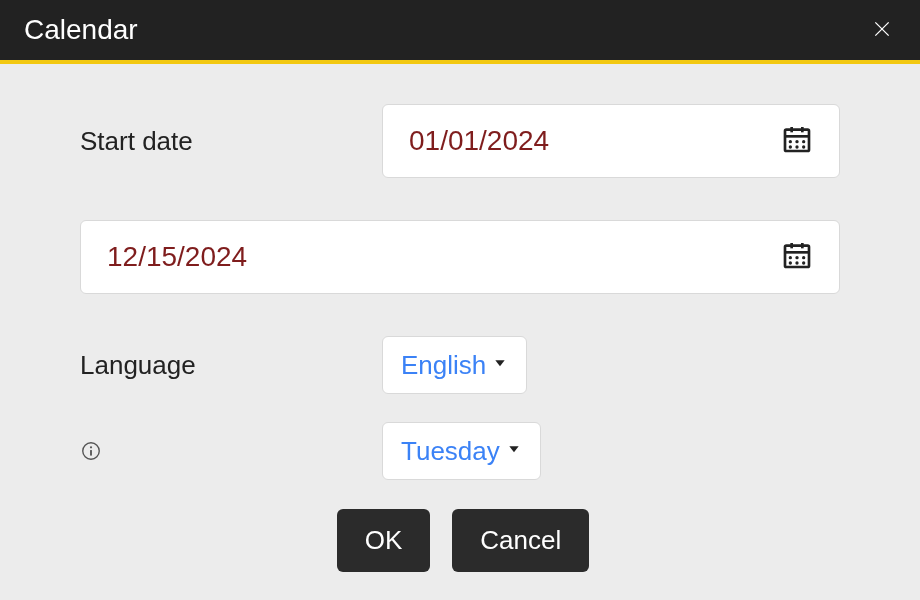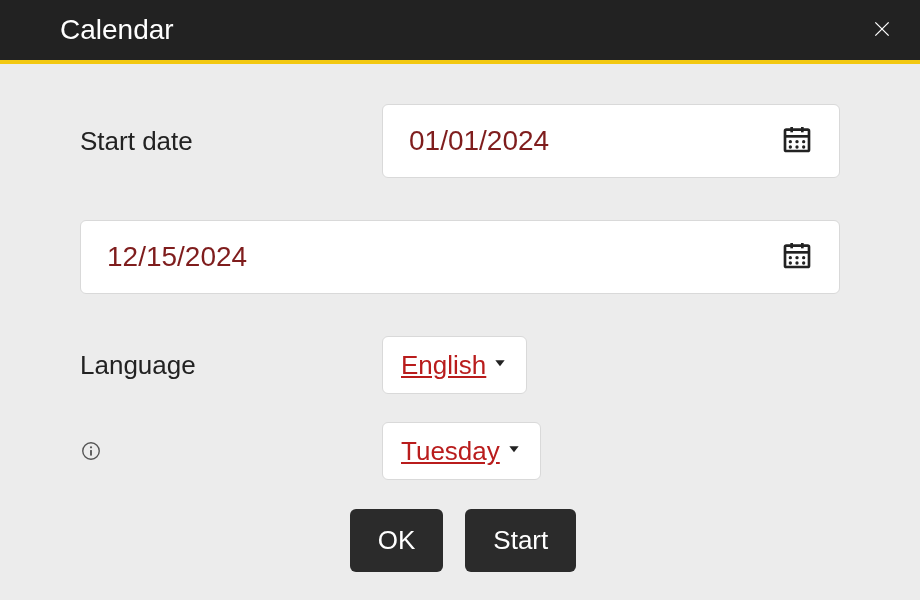--- a/index.html
+++ b/index.html
@@ -1,32 +1,32 @@
 <!DOCTYPE html>
 <html><head>
   <meta charset="utf-8">
   <style>
     * { box-sizing: border-box; margin: 0; padding: 0; }
     html, body { width: 920px; height: 600px; font-family: "Segoe UI", Arial, sans-serif; background: #ececec; overflow: hidden; }
     .titlebar { height: 60px; background: #222; display: flex; align-items: center; justify-content: space-between; padding: 0 24px; }
-    .titlebar-title { color: #fff; font-size: 28px; font-weight: 400; margin-left: 36px; }
+    .titlebar-title { color: #fff; font-size: 28px; font-weight: 400; }
     .close-btn { background: none; border: none; color: #fff; cursor: pointer; padding: 4px; }
     .close-btn svg { width: 20px; height: 20px; stroke: #fff; stroke-width: 1.5; }
     .accent-bar { height: 4px; background: #f2c811; }
     .form-area { padding: 40px 80px 0 80px; }
     .form-row { display: flex; align-items: center; margin-bottom: 42px; gap: 22px; }
     .form-row.compact { margin-bottom: 28px; }
     .form-label { width: 280px; font-size: 26px; color: #222; display: flex; align-items: center; gap: 8px; }
     .info-icon { display: inline-flex; }
     .info-icon svg { width: 22px; height: 22px; }
     .date-input { flex: 1; height: 74px; background: #fff; border: 1px solid #d9d9d9; border-radius: 6px; display: flex; align-items: center; justify-content: space-between; padding: 0 26px; cursor: text; }
     .date-value { font-size: 28px; color: #7f1d1d; }
     .cal-icon svg { width: 32px; height: 32px; stroke: #222; stroke-width: 2; fill: none; }
     .select-box { height: 58px; background: #fff; border: 1px solid #d9d9d9; border-radius: 6px; display: flex; align-items: center; gap: 6px; padding: 0 18px; cursor: pointer; }
-    .select-value { font-size: 26px; color: #b91c1c; text-decoration: underline; }
+    .select-value { font-size: 26px; color: #3b82f6; }
     .caret svg { width: 16px; height: 16px; }
     .footer { position: absolute; left: 6px; right: 0; bottom: 28px; display: flex; justify-content: center; gap: 22px; }
     .btn { background: #2b2b2b; color: #fff; border: none; border-radius: 6px; font-size: 26px; padding: 16px 28px; cursor: pointer; }
   </style>
 </head>
 <body>
 
 <div class="titlebar">
   <div class="titlebar-title">Calendar</div>
   <button class="close-btn">
@@ -112,14 +112,14 @@
             <polygon points="5,8 19,8 12,17" fill="#222"></polygon>
           </svg>
       </span>
     </div>
   </div>
 
 </div>
 
 <div class="footer">
   <button class="btn">OK</button>
-  <button class="btn">Start</button>
+  <button class="btn">Cancel</button>
 </div>
 
 </body></html>

